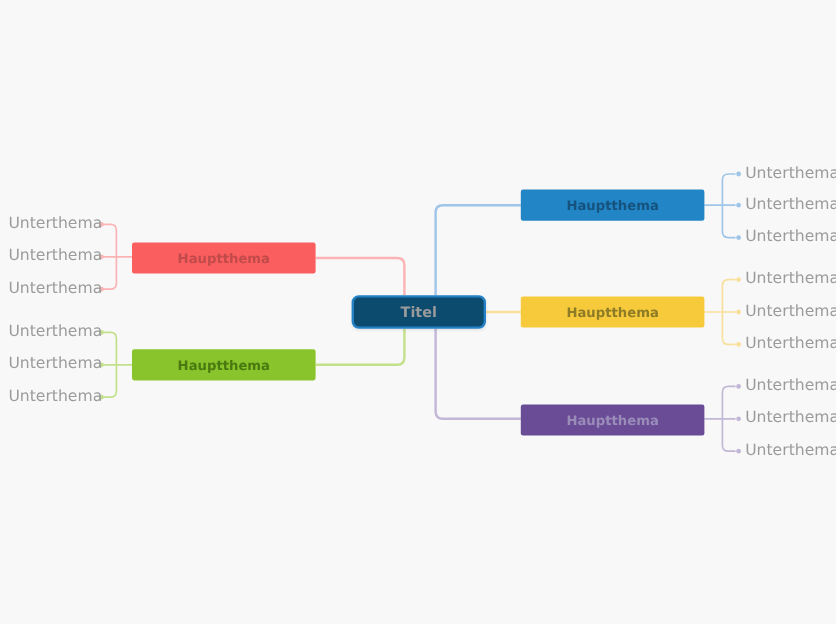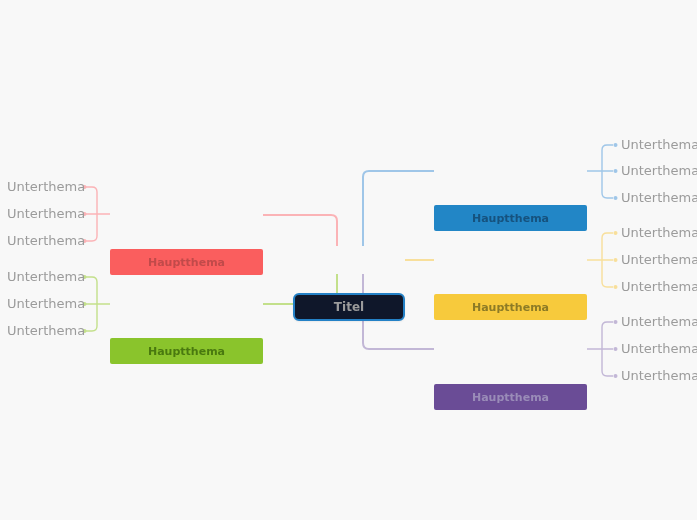--- a/index.html
+++ b/index.html
@@ -24,25 +24,24 @@
   .node {
     position: absolute;
     display: flex;
     align-items: center;
     justify-content: center;
     box-sizing: border-box;
     font-size: 11px;
     font-weight: bold;
     cursor: default;
     border-radius: 2px;
-    margin-top: 47px;
   }
   .root-node {
     left: 293px; top: 246px; width: 112px; height: 28px;
-    background: #0f172a;
+    background: #0c4a6e;
     border: 2px solid #2481c6;
     border-radius: 6px;
     color: #9b9b9b;
     font-size: 12px;
     box-shadow: 0 1px 2px rgba(0,0,0,0.06);
   }
   .main { width: 153px; height: 26px; }
   .main-red    { left: 110px; top: 202px; background: #fa5e5e; color: #c14a4a; }
   .main-green  { left: 110px; top: 291px; background: #8ac42c; color: #49790f; }
   .main-blue   { left: 434px; top: 158px; background: #2286c6; color: #16527e; }

